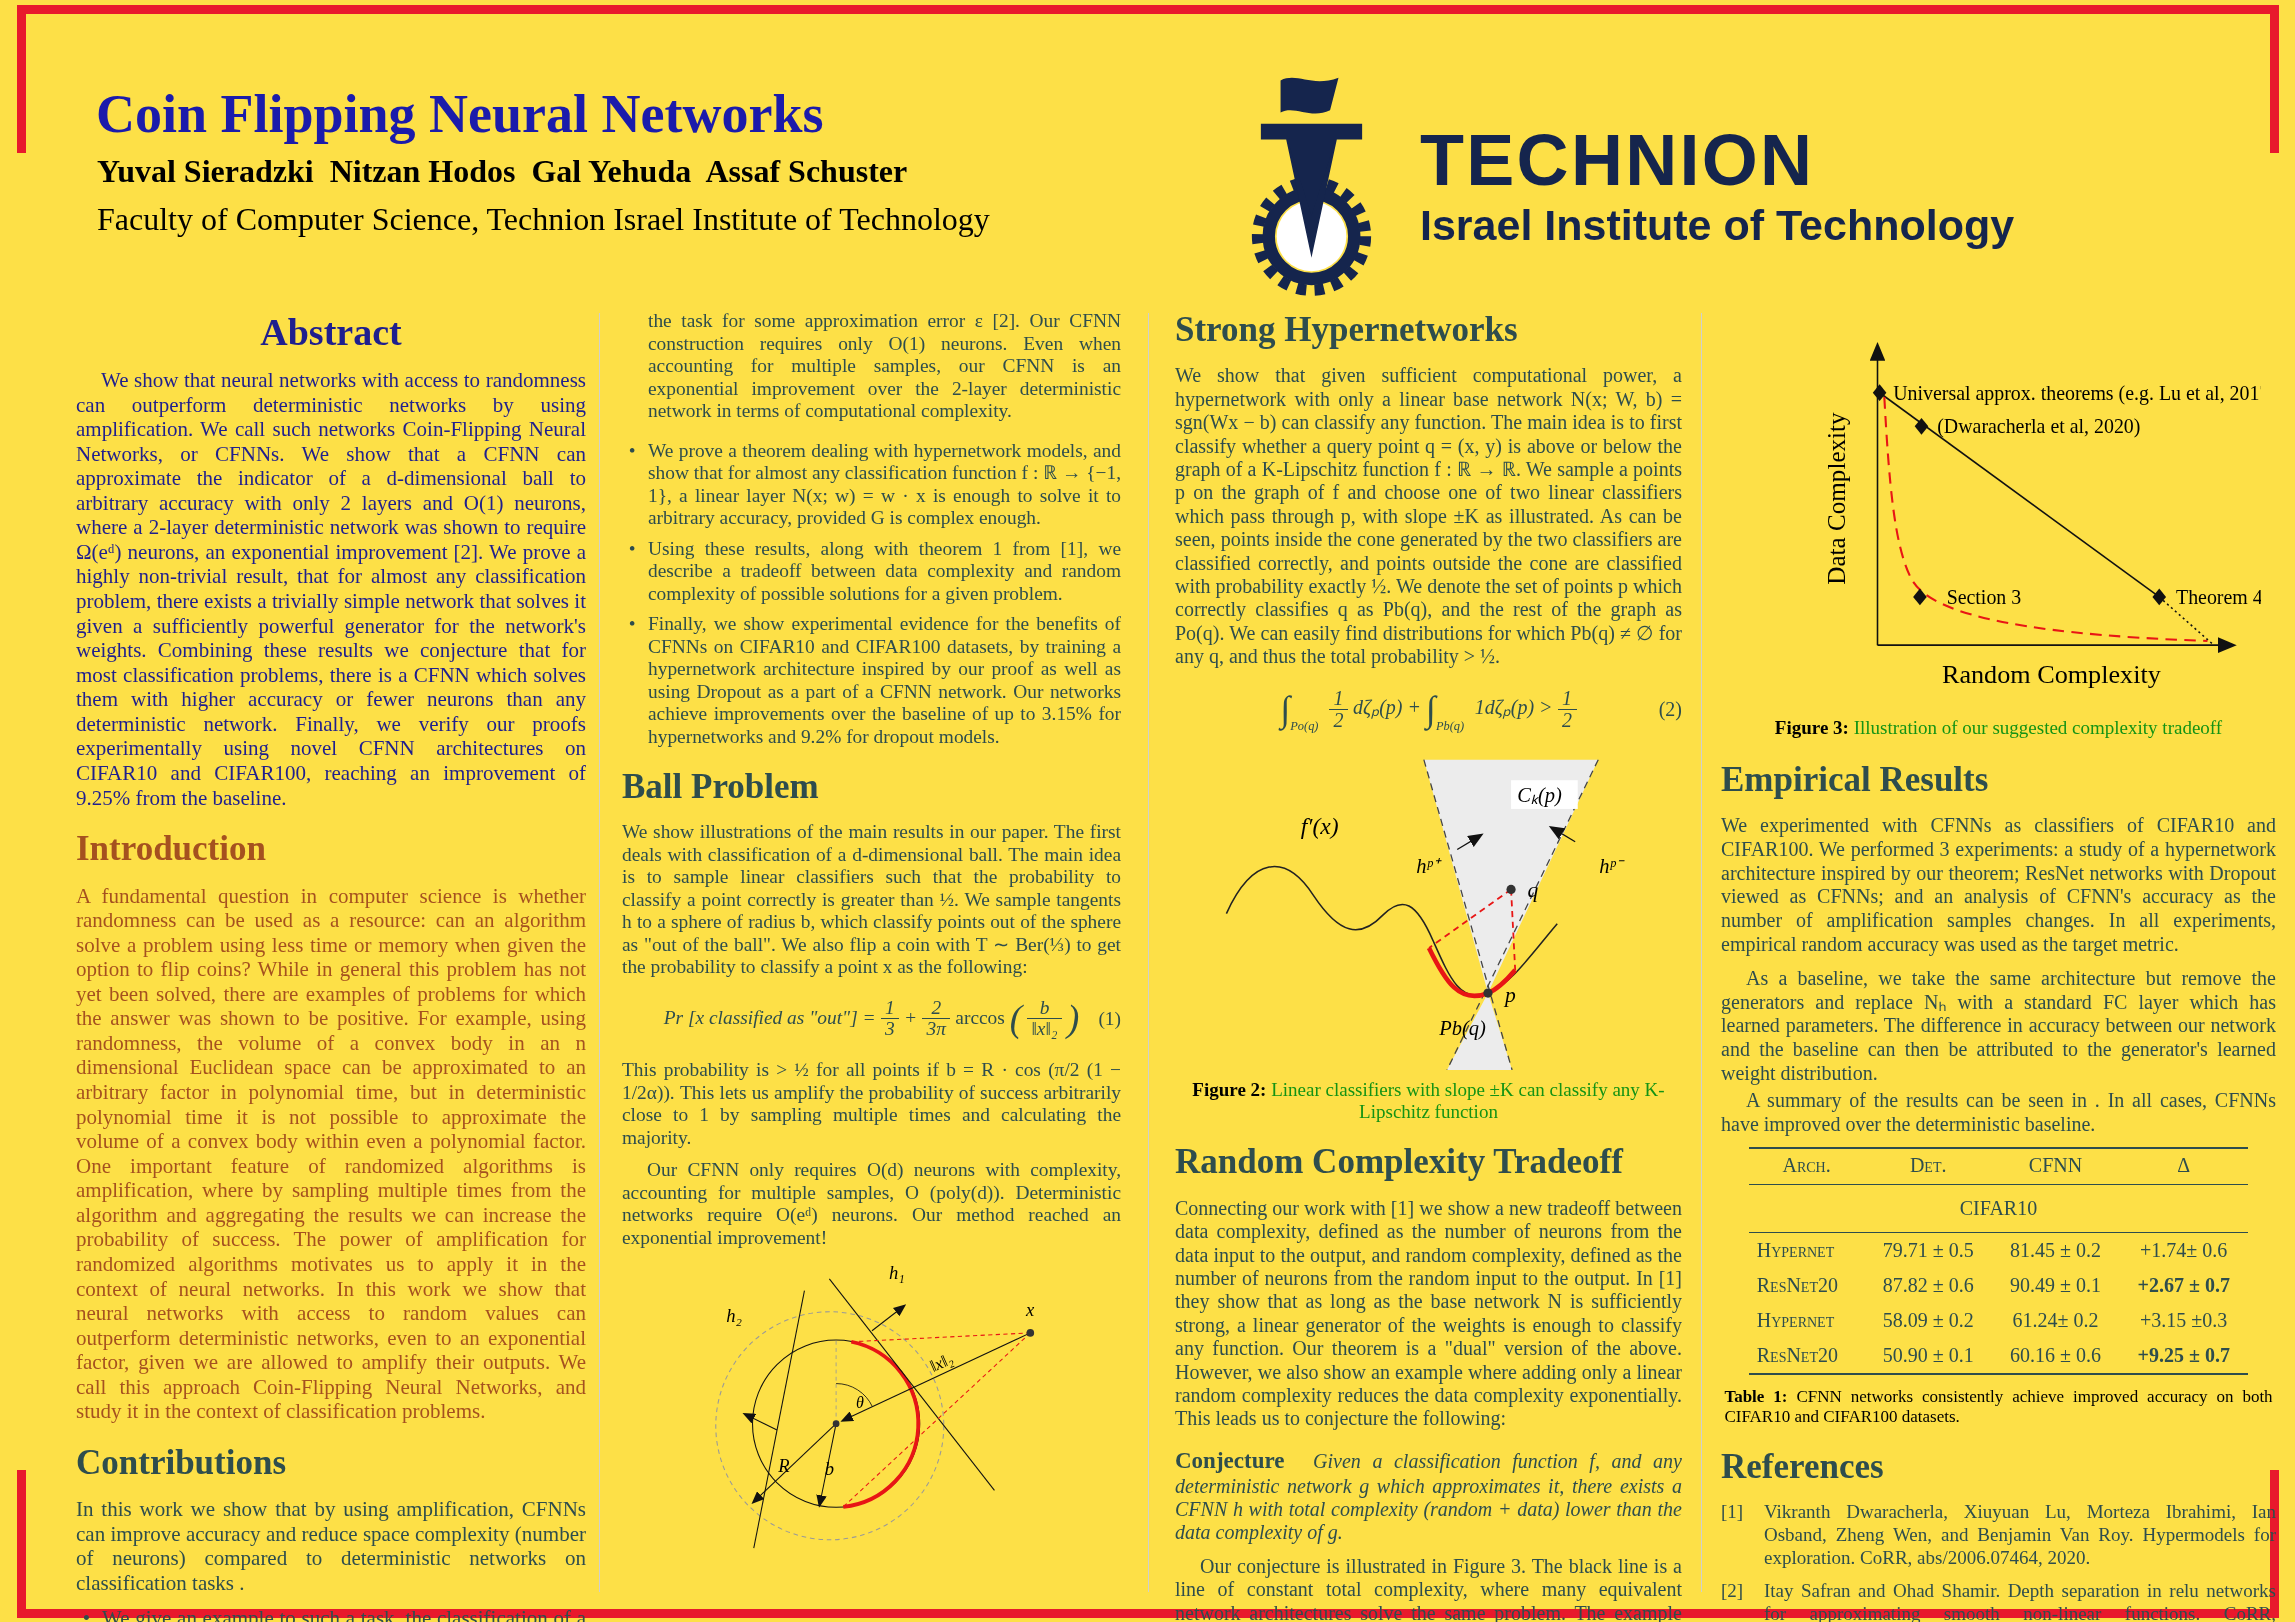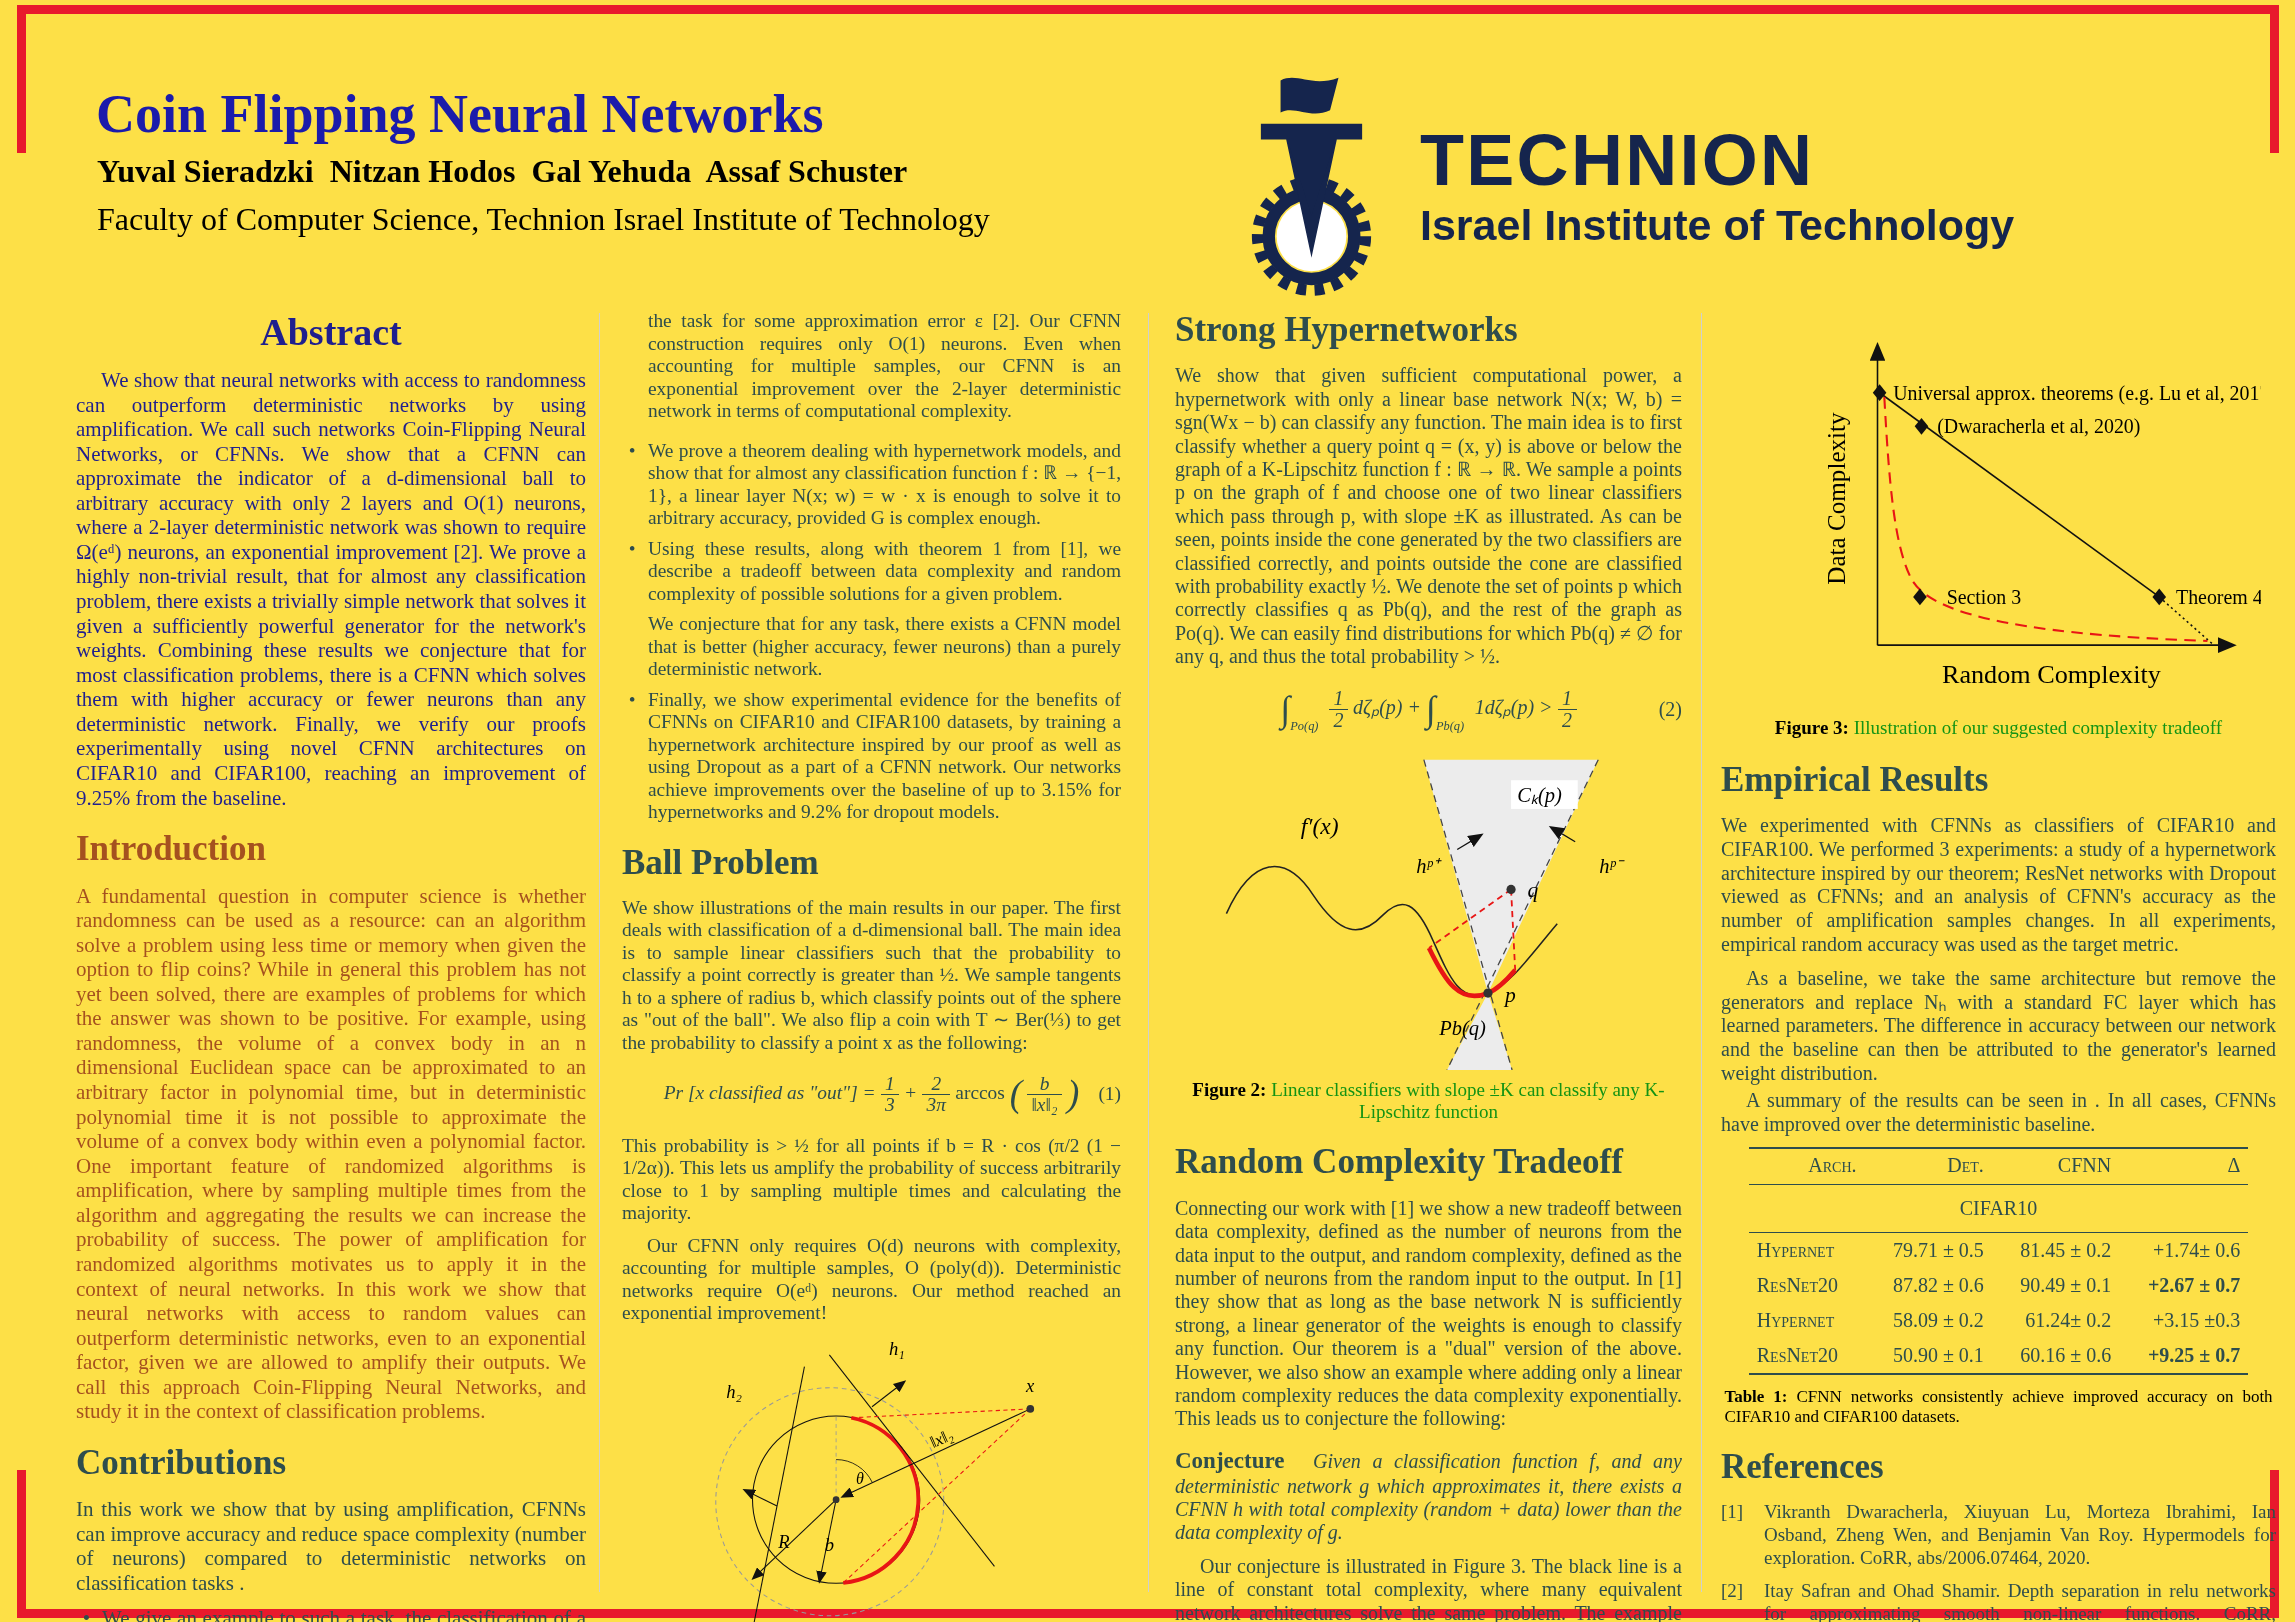--- a/index.html
+++ b/index.html
@@ -55,21 +55,21 @@
   .figcap .lab{font-weight:bold;color:#000;}
   .figcap .txt{color:#149314;}
   svg text{font-family:"Liberation Serif",serif;fill:#000;}
   svg .it{font-style:italic;}
   
   table{border-collapse:collapse;margin:10px auto 4.5px auto;color:#2e4d4d;font-size:20px;width:90%;}
   table th{font-weight:normal;}
   .sc{font-variant:small-caps;}
   thead tr{border-bottom:1.4px solid #2e4d4d;}
   table{border-top:2px solid #2e4d4d;border-bottom:2px solid #2e4d4d;}
-  td,th{padding:5.6px 8px;text-align:right;}
+  td,th{padding:5.6px 8px;text-align:center;}
   td.nm{text-align:left;}
   tr.group td{text-align:center;border-bottom:1.4px solid #2e4d4d;padding:12px 0;}
   tr.group{border-top:1.4px solid #2e4d4d;}
   td.b{font-weight:bold;}
   .tabcap{font-size:17px;color:#000;text-align:justify;margin:11.3px 3.4px 17px 3.4px;}
   .tabcap .lab{font-weight:bold;}
   
   .ref{position:relative;padding-left:43px;margin-bottom:11.3px;font-size:19px;}
   .refnum{position:absolute;left:0;top:0;}
   .conj-lab{font-weight:bold;font-size:1.15em;margin-right:17px;}
@@ -122,21 +122,20 @@
     <h2 class="h-teal">Contributions</h2>
     <p>In this work we show that by using amplification, CFNNs can improve accuracy and reduce space complexity (number of neurons) compared to deterministic networks on classification tasks .</p>
     <div class="bullet">We give an example to such a task, the classification of a d-dimensional ball around the origin.</div>
 
   </div>
 
   <div class="col col2">
     <div class="bcont" style="padding-left:26px;margin-bottom:17px;">the task for some approximation error ε [2]. Our CFNN construction requires only O(1) neurons. Even when accounting for multiple samples, our CFNN is an exponential improvement over the 2-layer deterministic network in terms of computational complexity.</div>
     <div class="bullet">We prove a theorem dealing with hypernetwork models, and show that for almost any classification function f : ℝ → {−1, 1}, a linear layer N(x; w) = w · x is enough to solve it to arbitrary accuracy, provided G is complex enough.</div>
     <div class="bullet">Using these results, along with theorem 1 from [1], we describe a tradeoff between data complexity and random complexity of possible solutions for a given problem.</div>
-    <div class="bcont">We conjecture that for any task, there exists a CFNN model that is better (higher accuracy, fewer neurons) than a purely deterministic network.</div>
     <div class="bullet">Finally, we show experimental evidence for the benefits of CFNNs on CIFAR10 and CIFAR100 datasets, by training a hypernetwork architecture inspired by our proof as well as using Dropout as a part of a CFNN network. Our networks achieve improvements over the baseline of up to 3.15% for hypernetworks and 9.2% for dropout models.</div>
 
     <h2 class="h-teal">Ball Problem</h2>
     <p>We show illustrations of the main results in our paper. The first deals with classification of a d-dimensional ball. The main idea is to sample linear classifiers such that the probability to classify a point correctly is greater than ½. We sample tangents h to a sphere of radius b, which classify points out of the sphere as "out of the ball". We also flip a coin with T ∼ Ber(⅓) to get the probability to classify a point x as the following:</p>
 
     <div class="eq">
       <span>Pr [x classified as "out"] =</span>
       <span class="frac"><span class="num">1</span><span class="den">3</span></span>
       <span>+</span>
       <span class="frac"><span class="num">2</span><span class="den">3π</span></span>

